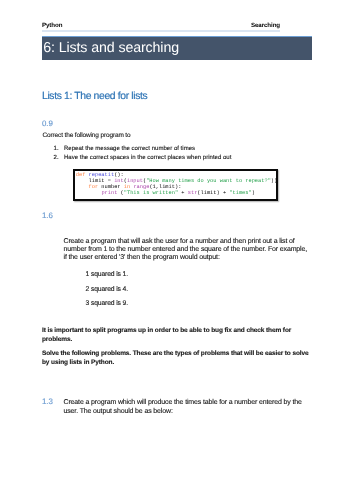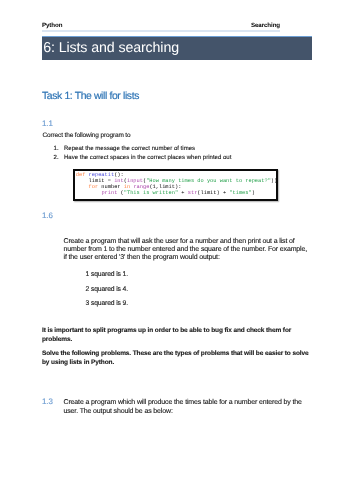--- a/index.html
+++ b/index.html
@@ -61,23 +61,23 @@
       <span>Python</span>
       <span>Searching</span>
     </div>
   </div>
   <div class="hdr-rule"></div>
 
   <div class="banner">
     <span class="banner-text">6: Lists and searching</span>
   </div>
 
-  <div class="h2">Task 1: The will for lists</div>
+  <div class="h2">Lists 1: The need for lists</div>
 
-  <div class="num" style="top:119px">1.1</div>
+  <div class="num" style="top:119px">0.9</div>
   <div class="body intro" style="left:42.5px; top:131px">Correct the following program to</div>
   <div class="li" style="left:53.6px; top:145.2px">
     <span class="n">1.</span>
     <span class="t">Repeat the message the correct number of times</span>
   </div>
   <div class="li" style="left:53.6px; top:154px">
     <span class="n">2.</span>
     <span class="t">Have the correct spaces in the correct places when printed out</span>
   </div>
 

